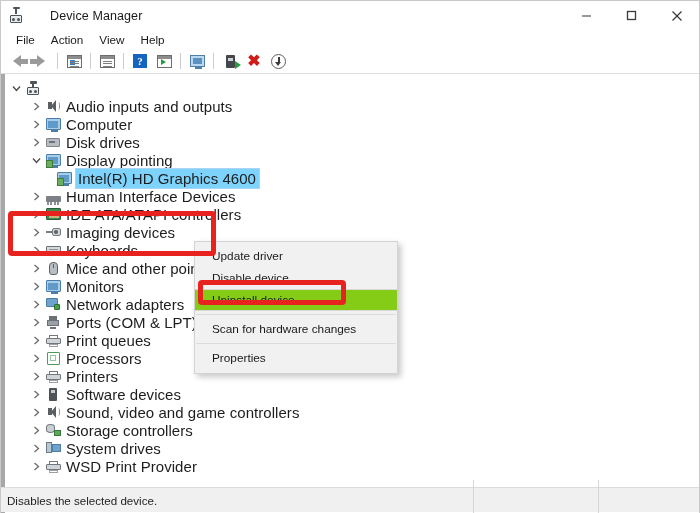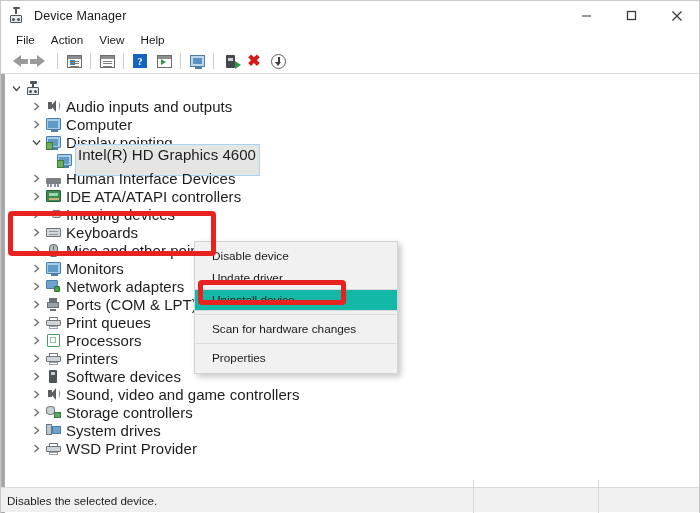--- a/index.html
+++ b/index.html
@@ -20,20 +20,21 @@
     border: 1px solid #c9c9c9;
   }
 
   
   #titlebar {
     position: relative;
     height: 29px;
     background: #ffffff;
     display: flex;
     align-items: center;
+    gap: 16px;
   }
   #title-icon {
     width: 18px; height: 18px;
     margin-left: 8px; margin-right: 7px;
     position: relative;
     flex: none;
   }
   #title-text {
     font-size: 12.5px;
     color: #1a1a1a;
@@ -255,22 +256,22 @@
   }
   .row-label {
     font-size: 15px;
     color: #1d1d1d;
     letter-spacing: 0.05px;
   }
   .lvl1 { padding-left: 7px; }
   .lvl2 { padding-left: 27px; }
 
   .selected .row-label {
-    background: #e5e5e5;
-    padding: 1px 3px 12px 2px;
+    background: #7dd3fc;
+    padding: 1px 3px 1px 2px;
     border: 1px solid #a9d4f2;
     margin-left: -2px;
   }
 
   .redacted {
     width: 52px; height: 13px;
     background: #ffffff;
     border: 1px solid #ffffff;
   }
 
@@ -652,21 +653,21 @@
     height: 22px;
     display: flex;
     align-items: center;
     padding-left: 17px;
     font-size: 11.8px;
     color: #1a1a1a;
     position: relative;
   }
   .ctx-item.bold { font-weight: normal; }
   .ctx-item.hl {
-    background: #14b8a6;
+    background: #84cc16;
     border-top: 1px solid #d8d8d8;
     border-bottom: 1px solid #d8d8d8;
     text-align: right;
   }
   .ctx-sep {
     height: 1px;
     background: #dcdcdc;
     margin: 3px 1px 3px 1px;
   }
 
@@ -866,20 +867,31 @@
         </span>
         <span class="row-icon">
           <span class="g-monitor">
               <span class="scr"></span>
               <span class="stand"></span>
             </span>
         </span>
         <span class="row-label">Computer</span>
       </div>
 
+      <div class="row lvl2">
+        <span class="chev">
+          <svg width="9" height="9" viewBox="0 0 9 9">
+              <polyline points="2.5,1 6.5,4.5 2.5,8" fill="none" stroke="#6b6b6b" stroke-width="1.3"></polyline>
+            </svg>
+        </span>
+        <span class="row-icon">
+            <span class="g-disk"></span>
+          </span>
+        <span class="row-label">Disk drives</span>
+      </div>
 
       <div class="row lvl2">
         <span class="chev">
           <svg width="9" height="9" viewBox="0 0 9 9">
               <polyline points="1,2.5 4.5,6.5 8,2.5" fill="none" stroke="#4a4a4a" stroke-width="1.3"></polyline>
             </svg>
         </span>
         <span class="row-icon">
           <span class="g-monitor with-cpu">
               <span class="scr"></span>
@@ -1127,22 +1139,22 @@
               <span class="body2"></span>
               <span class="out"></span>
             </span>
         </span>
         <span class="row-label">WSD Print Provider</span>
       </div>
 
     </div>
 
     <div id="ctxmenu">
+      <div class="ctx-item">Update driver</div>
       <div class="ctx-item">Disable device</div>
-      <div class="ctx-item">Update driver</div>
       <div class="ctx-item hl">Uninstall device</div>
       <div class="ctx-sep"></div>
       <div class="ctx-item">Scan for hardware changes</div>
       <div class="ctx-sep"></div>
       <div class="ctx-item bold">Properties</div>
     </div>
 
     <div class="annot" id="annot-display"></div>
     <div class="annot" id="annot-uninstall"></div>
 

